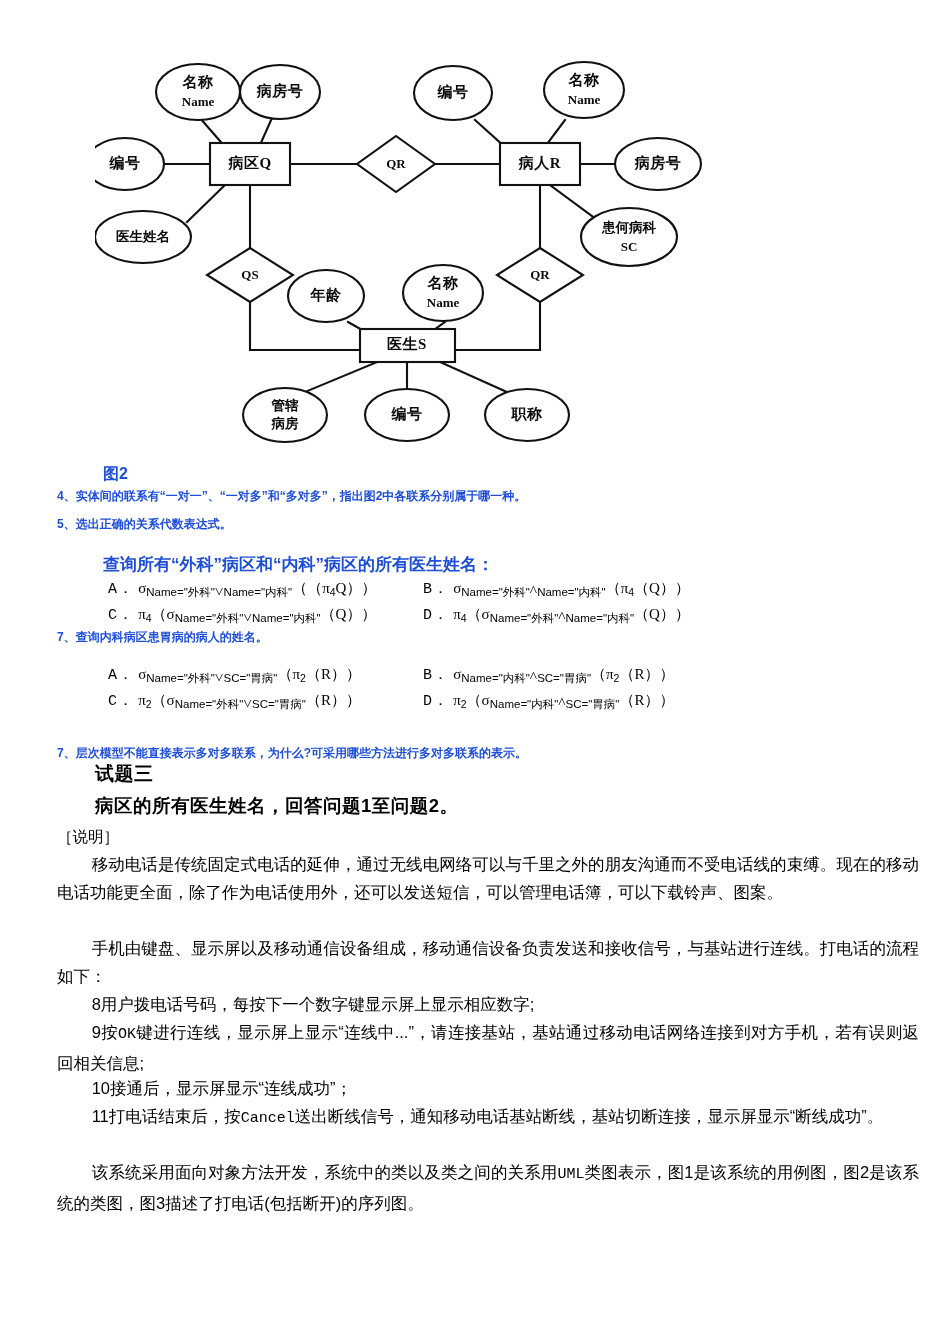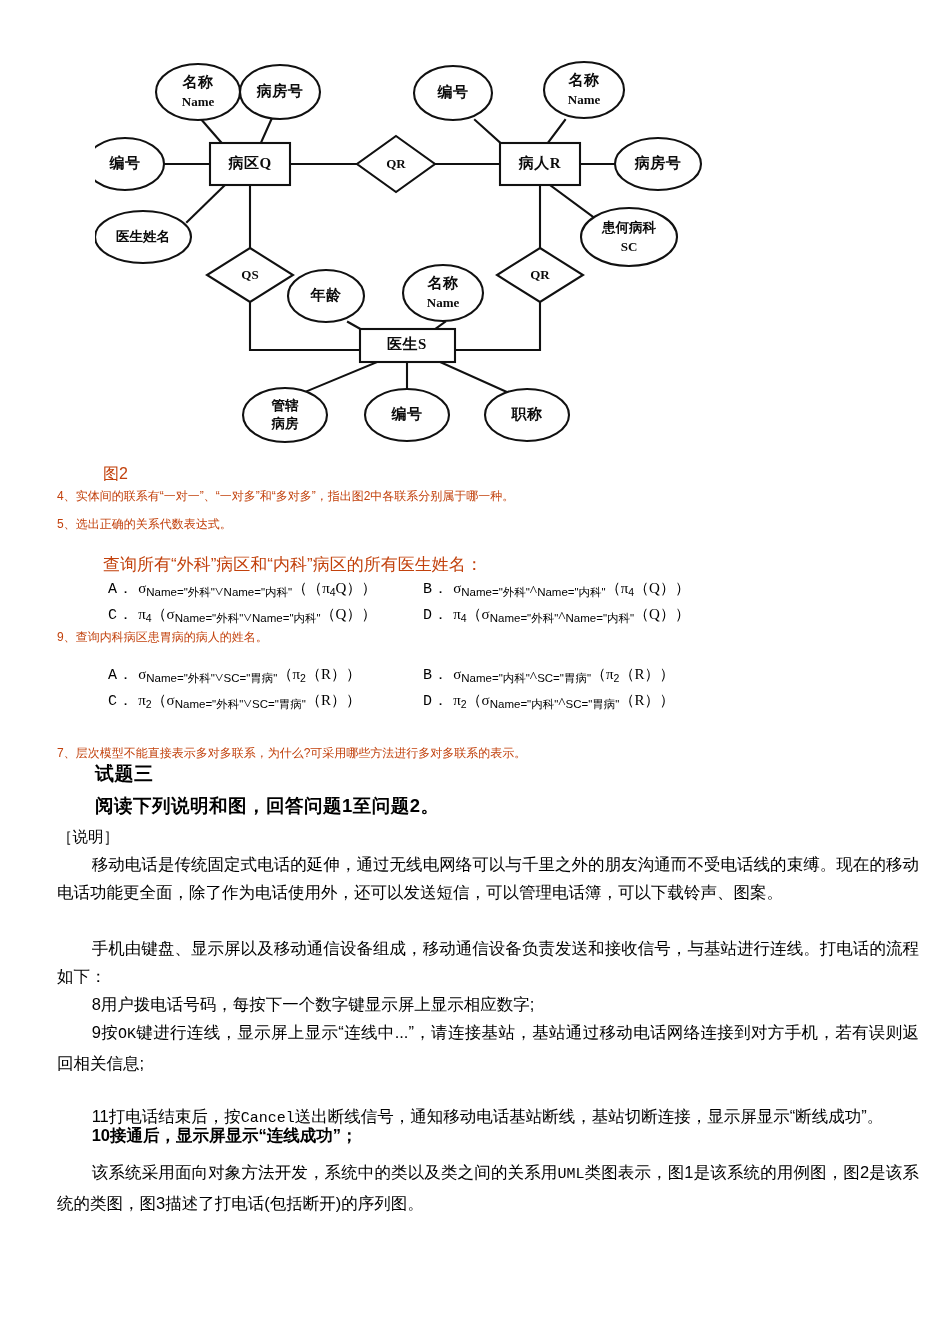--- a/index.html
+++ b/index.html
@@ -53,22 +53,23 @@
     fill: none;
     stroke-linecap: square;
   }
 
   
   .txt {
     position: absolute;
     font-family: "Liberation Sans", "DejaVu Sans", sans-serif;
     font-size: 16.5px;
     line-height: 26px;
-    color: #c2410c;
+    color: #1d4ed8;
     white-space: nowrap;
+    font-weight: bold;
   }
   .fig-caption {
     left: 103px;
     top: 461px;
     font-size: 16px;
   }
   .q-line { left: 57px; font-size: 12px; }
   .q4 { top: 483px; }
   .q5 { top: 511px; text-align: center; }
   .q5sub { left: 103px; top: 552px; font-size: 17px; }
@@ -151,21 +152,21 @@
   .para .indent { display: inline-block; width: 2.1em; }
   .mono {
     font-family: "Liberation Mono", "DejaVu Sans Mono", monospace;
     font-size: 15px;
     margin-top: 30px;
   }
   .p1 { top: 850px; }
   .p2 { top: 934px; }
   .p3 { top: 990px; }
   .p4 { top: 1018px; }
-  .p5 { top: 1121px; font-weight: bold; }
+  .p5 { top: 1074px; }
   .p6 { top: 1102px; }
   .p7 { top: 1158px; }
 </style>
 </head>
 <body>
 
 <div class="page">
 
   <div class="er-figure">
     <svg width="640" height="420" viewBox="0 0 640 420" xmlns="http://www.w3.org/2000/svg">
@@ -333,21 +334,21 @@
       </span>
     </span>
     <span class="opt right">
       <span class="opt-tag">D．</span>
       <span class="formula">
         <span>π</span><sub>4</sub><span>（σ</span><sub><span class="cjk">Name="外科"</span><span class="op">^</span><span class="cjk">Name="内科"</span></sub><span>（Q））</span>
       </span>
     </span>
   </div>
 
-  <div class="txt q-line q6">9、查询内科病区患胃病的病人的姓名。</div>
+  <div class="txt q-line q6">7、查询内科病区患胃病的病人的姓名。</div>
 
   <div class="opt-row r6a">
     <span class="opt left">
       <span class="opt-tag">A．</span>
       <span class="formula">
         <span>σ</span><sub><span class="cjk">Name="外科"</span><span class="op">˅</span><span class="cjk">SC="胃病"</span></sub><span>（π</span><sub>2</sub><span>（R））</span>
       </span>
     </span>
     <span class="opt right">
       <span class="opt-tag">B．</span>
@@ -368,21 +369,21 @@
       <span class="opt-tag">D．</span>
       <span class="formula">
         <span>π</span><sub>2</sub><span>（σ</span><sub><span class="cjk">Name="内科"</span><span class="op">^</span><span class="cjk">SC="胃病"</span></sub><span>（R））</span>
       </span>
     </span>
   </div>
 
   <div class="txt q-line q7">7、层次模型不能直接表示多对多联系，为什么?可采用哪些方法进行多对多联系的表示。</div>
 
   <div class="sec-title t1">试题三</div>
-  <div class="sec-title t2">阅读下列说明和图，回答问题1至问题2。</div>
+  <div class="sec-title t2">病区的所有医生姓名，回答问题1至问题2。</div>
   <div class="note-label">［说明］</div>
 
   <div class="para p1"><span class="indent"></span><span>移动电话是传统固定式电话的延伸，通过无线电网络可以与千里之外的朋友沟通而不受电话线的束缚。现在的移动电话功能更全面，除了作为电话使用外，还可以发送短信，可以管理电话簿，可以下载铃声、图案。</span></div>
 
   <div class="para p2"><span class="indent"></span><span>手机由键盘、显示屏以及移动通信设备组成，移动通信设备负责发送和接收信号，与基站进行连线。打电话的流程如下：</span></div>
 
   <div class="para p3"><span class="indent"></span><span>8用户拨电话号码，每按下一个数字键显示屏上显示相应数字;</span></div>
 
   <div class="para p4"><span class="indent"></span><span>9按</span><span class="mono">OK</span><span>键进行连线，显示屏上显示“连线中...”，请连接基站，基站通过移动电话网络连接到对方手机，若有误则返回相关信息;</span></div>
 

